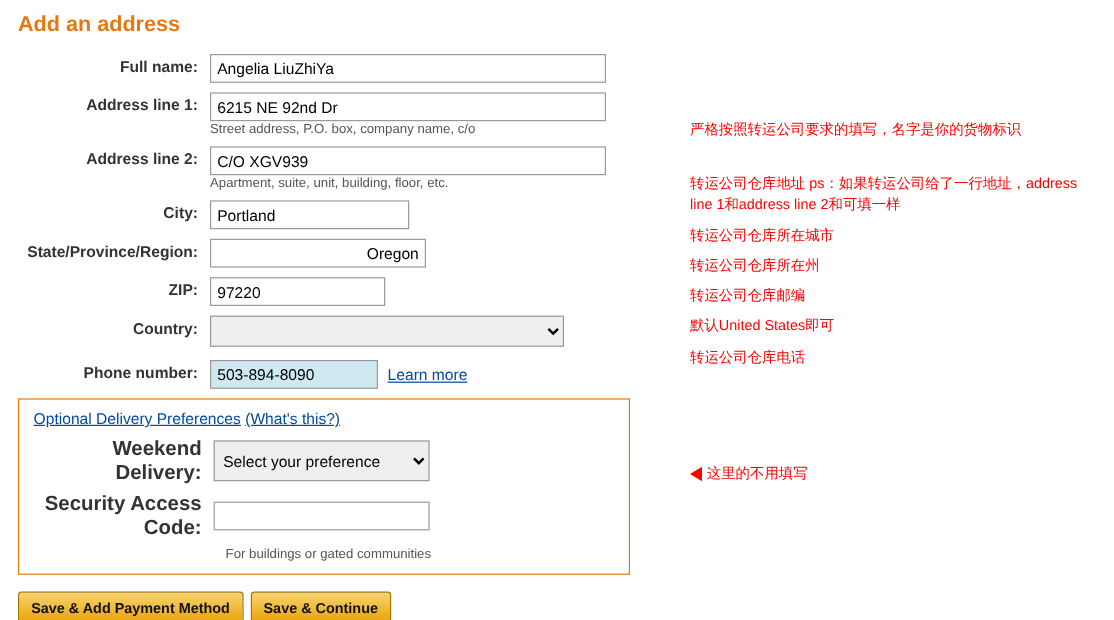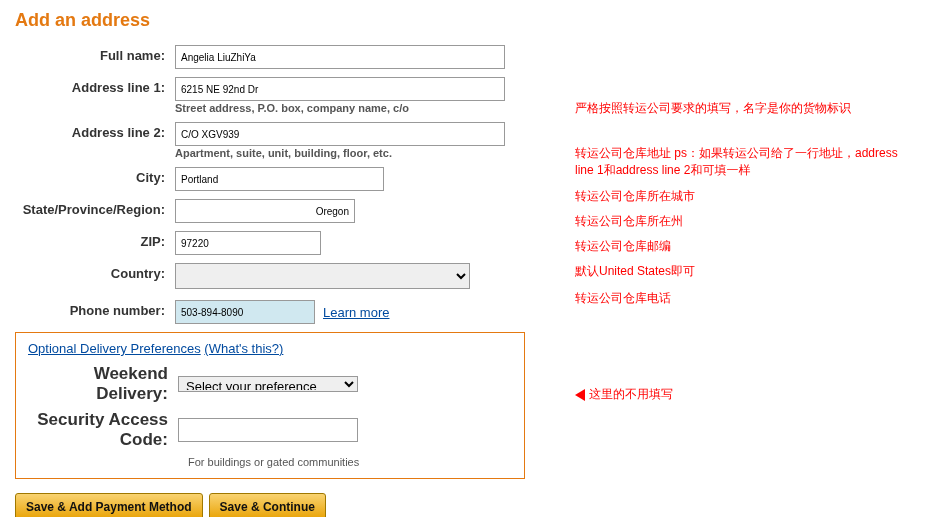--- a/index.html
+++ b/index.html
@@ -48,27 +48,26 @@
       font-size: 13px;
     }
     .form-input-group {
       flex: 1;
     }
     .form-input-group input[type="text"] {
       width: 330px;
       height: 24px;
       border: 1px solid #999;
       padding: 2px 5px;
-      font-size: 10px;
+      font-size: 13px;
     }
     .form-input-group .sub-hint {
       font-size: 11px;
       color: #555;
       margin-top: 1px;
-      font-weight: bold;
     }
     .country-select {
       width: 295px;
       height: 24px;
       border: 1px solid #999;
       font-size: 13px;
       padding: 12px 3px;
     }
     .phone-row {
       display: flex;
@@ -110,21 +109,21 @@
     .optional-label {
       text-align: right;
       width: 150px;
       min-width: 150px;
       font-weight: bold;
       padding-right: 10px;
       font-size: 17px;
     }
     .weekend-select {
       width: 180px;
-      height: 16px;
+      height: 34px;
       border: 1px solid #999;
       font-size: 13px;
       padding: 1px 3px;
     }
     .security-input {
       width: 180px;
       height: 24px;
       border: 1px solid #999;
       font-size: 13px;
     }
@@ -210,21 +209,21 @@
       <div class="form-label">Address line 2:</div>
       <div class="form-input-group">
         <input type="text" value="C/O XGV939" style="">
         <div class="sub-hint">Apartment, suite, unit, building, floor, etc.</div>
       </div>
     </div>
 
     <div class="form-row">
       <div class="form-label">City:</div>
       <div class="form-input-group">
-        <input type="text" style="width: 209px;" value="Portland">
+        <input type="text" style="width: 166px;" value="Portland">
       </div>
     </div>
 
     <div class="form-row">
       <div class="form-label">State/Province/Region:</div>
       <div class="form-input-group">
         <input type="text" style="width: 180px; text-align: right;" value="Oregon">
       </div>
     </div>
 

